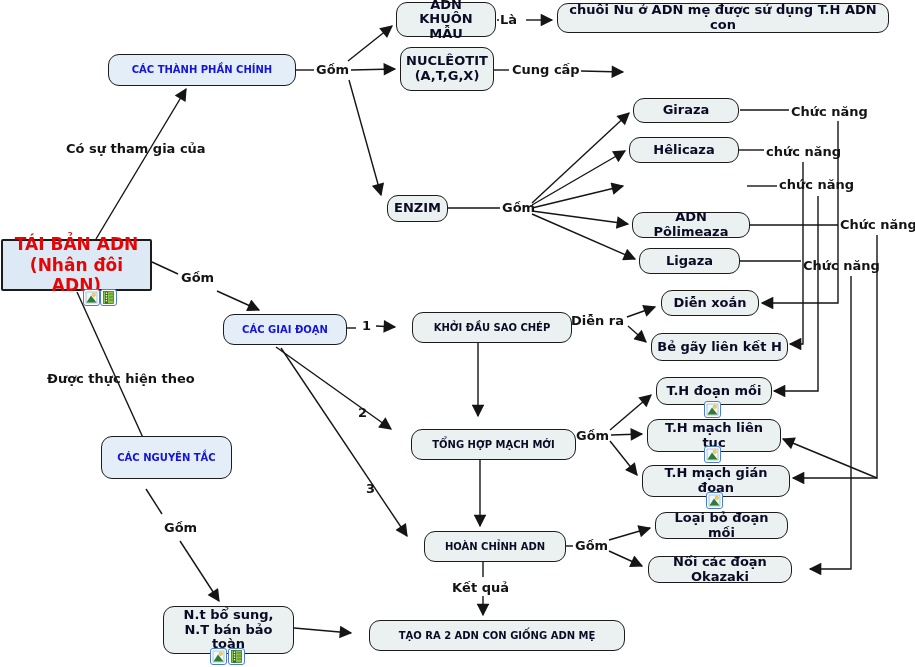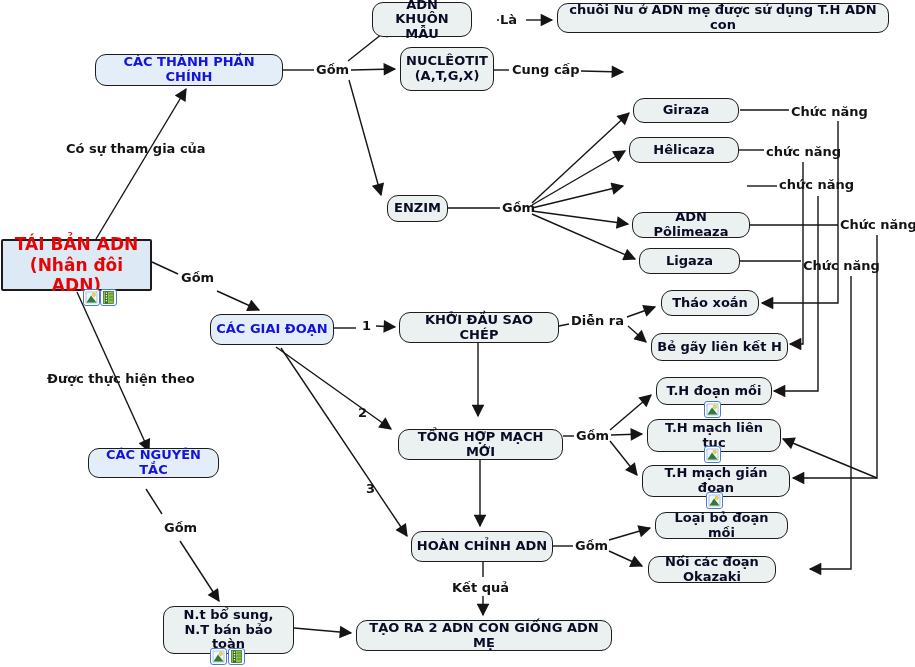--- a/index.html
+++ b/index.html
@@ -7,21 +7,21 @@
           font-family:"DejaVu Sans",sans-serif;}
   #edges{position:absolute;left:0;top:0;width:915px;height:667px;}
   .node{position:absolute;display:flex;align-items:center;justify-content:center;
         text-align:center;background:#ebf1f0;border:1.4px solid #1c1c1c;border-radius:11px;
         font-weight:bold;font-size:13px;color:#0b0b26;white-space:pre-line;line-height:1.12;
         box-sizing:border-box;padding:1px 4px;cursor:pointer;}
   .node.blue{color:#1413da;background:#e4eef8;}
   .node.root{border-radius:2px;border-width:2px;color:#e60505;background:#ddeaf6;
              font-size:17px;line-height:1.2;}
   .lbl{position:absolute;font-weight:bold;font-size:13px;color:#141414;white-space:nowrap;}
-  .ico{position:absolute;width:17px;height:17px;cursor:pointer;} .f12{font-size:13px;} .f13{font-size:13px;}
+  .ico{position:absolute;width:17px;height:17px;cursor:pointer;} .f12{font-size:13px;} .f13{font-size:10px;margin-left:13px;}
 </style>
 </head>
 <body>
 
 <div id="canvas">
 
   <svg id="edges" viewBox="0 0 915 667">
     <defs>
       <marker id="arr" viewBox="0 0 10 10" refX="9" refY="5" markerWidth="10.5" markerHeight="9" orient="auto">
         <path d="M0,0 L10,5 L0,10 z" fill="#151515"></path>
@@ -102,21 +102,21 @@
 
       <path d="M294,628 L351,633" marker-end="url(#arr)"></path>
     </g>
   </svg>
 
   <div class="node root" style="left:1px;top:239px;width:151px;height:52px">TÁI BẢN ADN
 (Nhân đôi ADN)</div>
 
   <div class="node blue f13" style="left:95px;top:54px;width:188px;height:32px">CÁC THÀNH PHẦN CHÍNH</div>
 
-  <div class="node" style="left:372px;top:2px;width:100px;height:35px">ADN
+  <div class="node" style="left:396px;top:2px;width:100px;height:35px">ADN
 KHUÔN MẪU</div>
 
   <div class="node f12" style="left:557px;top:3px;width:332px;height:30px">chuỗi Nu ở ADN mẹ được sử dụng T.H ADN con</div>
 
   <div class="node" style="left:400px;top:47px;width:94px;height:44px">NUCLÊOTIT
 (A,T,G,X)</div>
 
 
   <div class="node" style="left:387px;top:195px;width:61px;height:27px">ENZIM</div>
 
@@ -126,39 +126,39 @@
 
 
   <div class="node" style="left:632px;top:212px;width:118px;height:26px">ADN Pôlimeaza</div>
 
   <div class="node" style="left:639px;top:248px;width:101px;height:26px">Ligaza</div>
 
   <div class="node blue f13" style="left:210px;top:314px;width:124px;height:31px">CÁC GIAI ĐOẠN</div>
 
   <div class="node f13" style="left:399px;top:312px;width:160px;height:31px">KHỞI ĐẦU SAO CHÉP</div>
 
-  <div class="node" style="left:661px;top:290px;width:98px;height:26px">Tháo xoắn</div>
+  <div class="node" style="left:661px;top:290px;width:98px;height:26px">Diễn xoắn</div>
 
   <div class="node" style="left:651px;top:333px;width:137px;height:28px">Bẻ gãy liên kết H</div>
 
   <div class="node" style="left:656px;top:377px;width:116px;height:28px">T.H đoạn mồi</div>
 
   <div class="node f13" style="left:398px;top:429px;width:165px;height:31px">TỔNG HỢP MẠCH MỚI</div>
 
   <div class="node" style="left:647px;top:419px;width:134px;height:33px">T.H mạch liên tục</div>
 
   <div class="node" style="left:642px;top:465px;width:148px;height:32px">T.H mạch gián đoạn</div>
 
-  <div class="node blue f13" style="left:88px;top:448px;width:131px;height:30px">CÁC NGUYÊN TẮC</div>
+  <div class="node blue f13" style="left:88px;top:436px;width:131px;height:43px">CÁC NGUYÊN TẮC</div>
 
   <div class="node f13" style="left:411px;top:531px;width:142px;height:31px">HOÀN CHỈNH ADN</div>
 
   <div class="node" style="left:655px;top:512px;width:133px;height:27px">Loại bỏ đoạn mồi</div>
 
-  <div class="node f12" style="left:648px;top:556px;width:128px;height:27px">Nối các đoạn Okazaki</div>
+  <div class="node f12" style="left:648px;top:556px;width:144px;height:27px">Nối các đoạn Okazaki</div>
 
   <div class="node f12" style="left:163px;top:606px;width:131px;height:48px">N.t bổ sung,
 N.T bán bảo toàn</div>
 
   <div class="node f13" style="left:356px;top:620px;width:256px;height:31px">TẠO RA 2 ADN CON GIỐNG ADN MẸ</div>
 
   <div class="lbl" style="left:500px;top:12px">Là</div>
   <div class="lbl" style="left:316px;top:62px">Gồm</div>
   <div class="lbl" style="left:512px;top:62px">Cung cấp</div>
   <div class="lbl" style="left:791px;top:104px">Chức năng</div>

